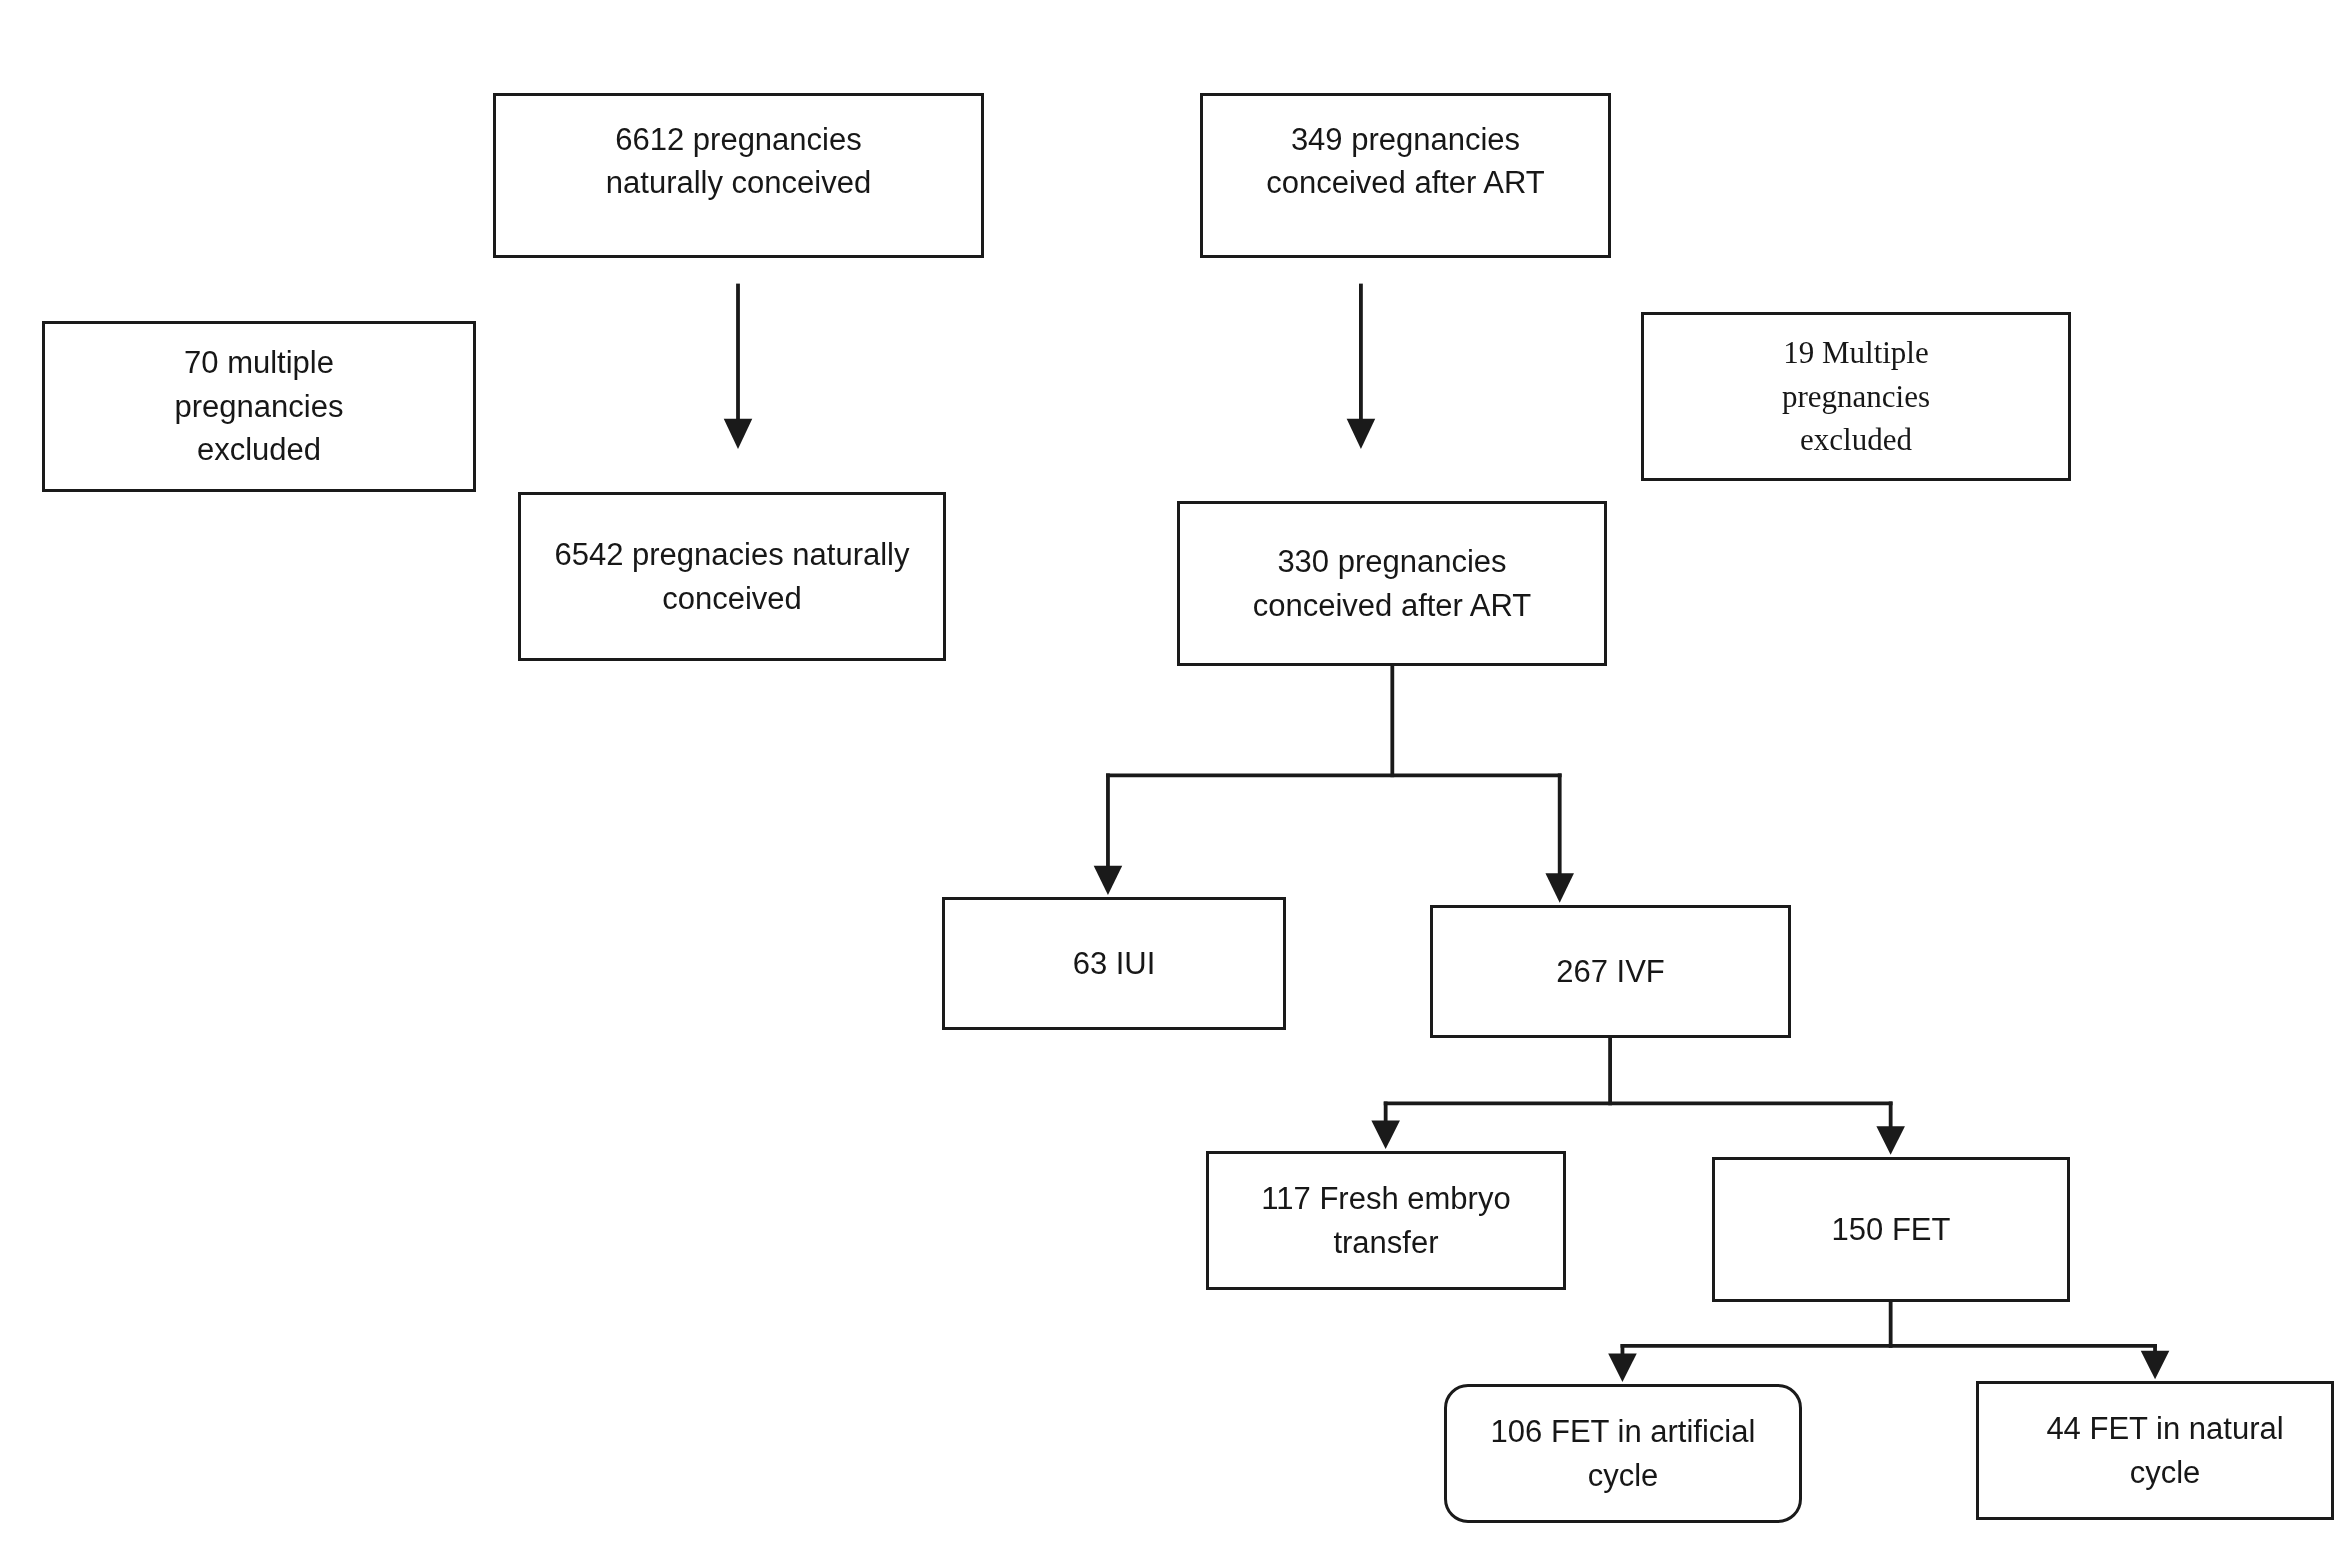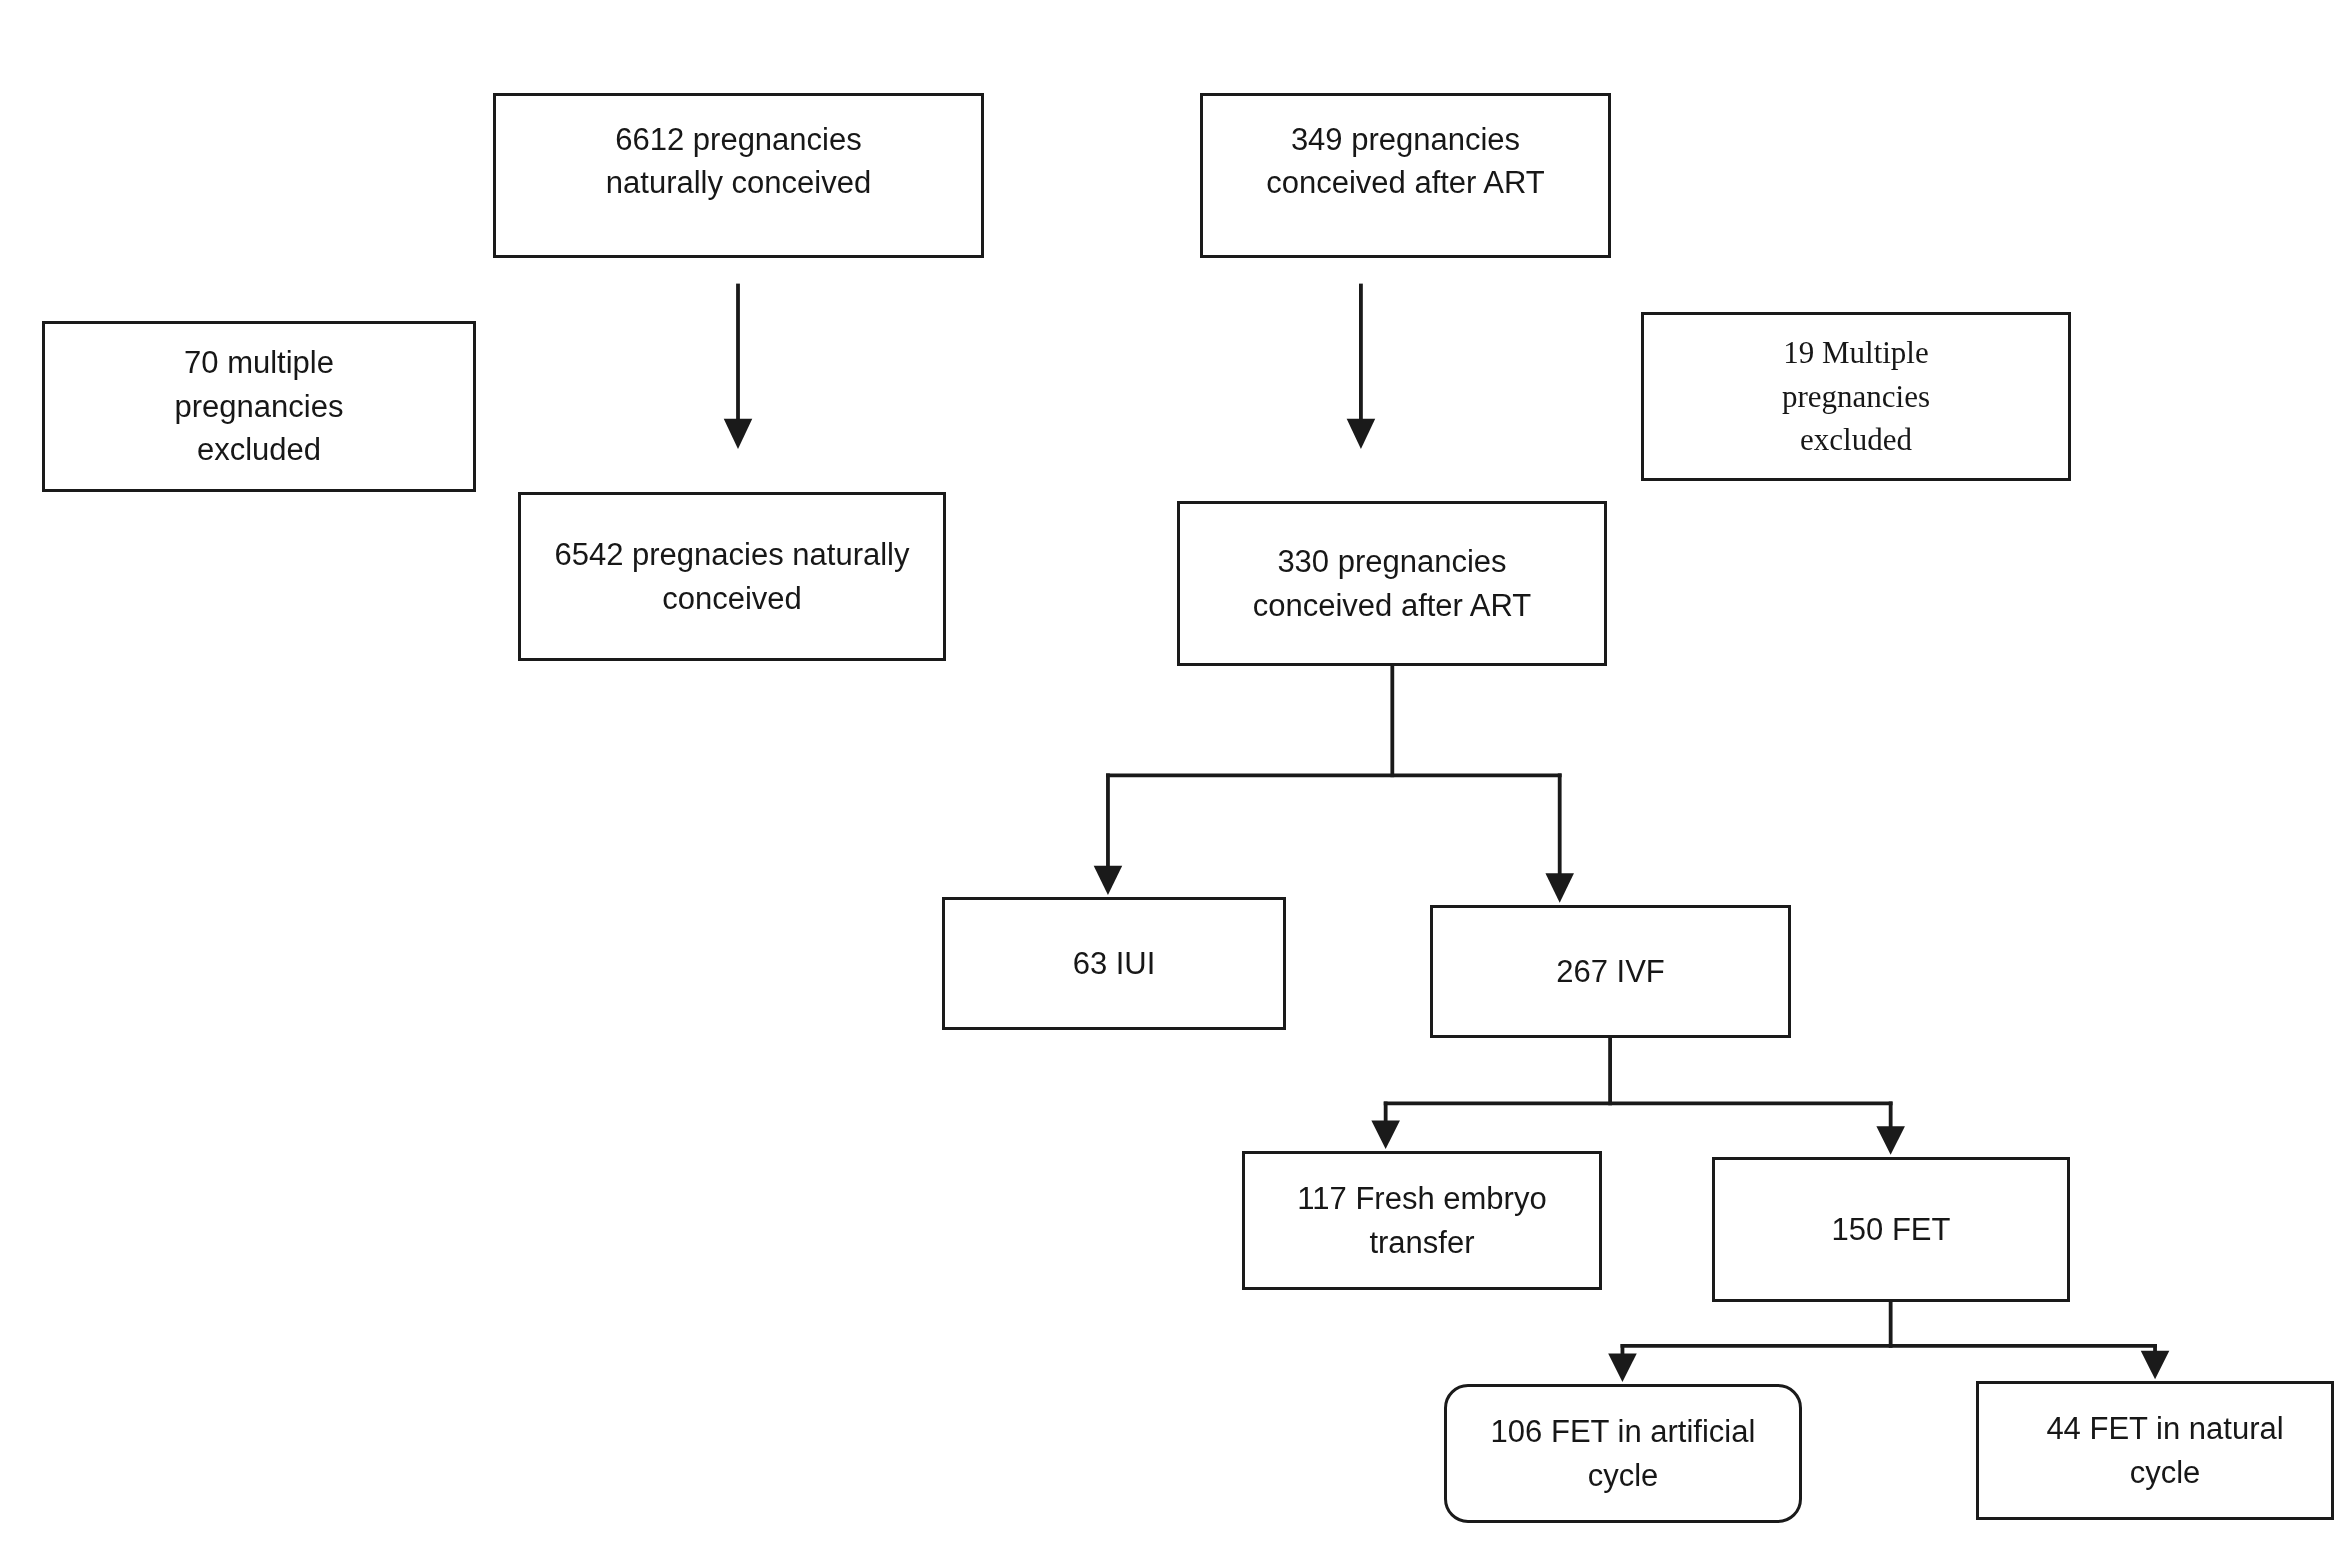--- a/index.html
+++ b/index.html
@@ -135,21 +135,21 @@
   </div>
 
   <div class="box" style="left:942px;top:897px;width:344px;height:133px;text-align:center;">
     <span class="box-label">63 IUI</span>
   </div>
 
   <div class="box" style="left:1430px;top:905px;width:361px;height:133px;">
     <span class="box-label">267 IVF</span>
   </div>
 
-  <div class="box" style="left:1206px;top:1151px;width:360px;height:139px;margin-left:36px;">
+  <div class="box" style="left:1206px;top:1151px;width:360px;height:139px;">
     <span class="box-label">117 Fresh embryo
 transfer</span>
   </div>
 
   <div class="box" style="left:1712px;top:1157px;width:358px;height:145px;">
     <span class="box-label">150 FET</span>
   </div>
 
   <div class="box" style="left:1444px;top:1384px;width:358px;height:139px;border-radius:24px;">
     <span class="box-label">106 FET in artificial

